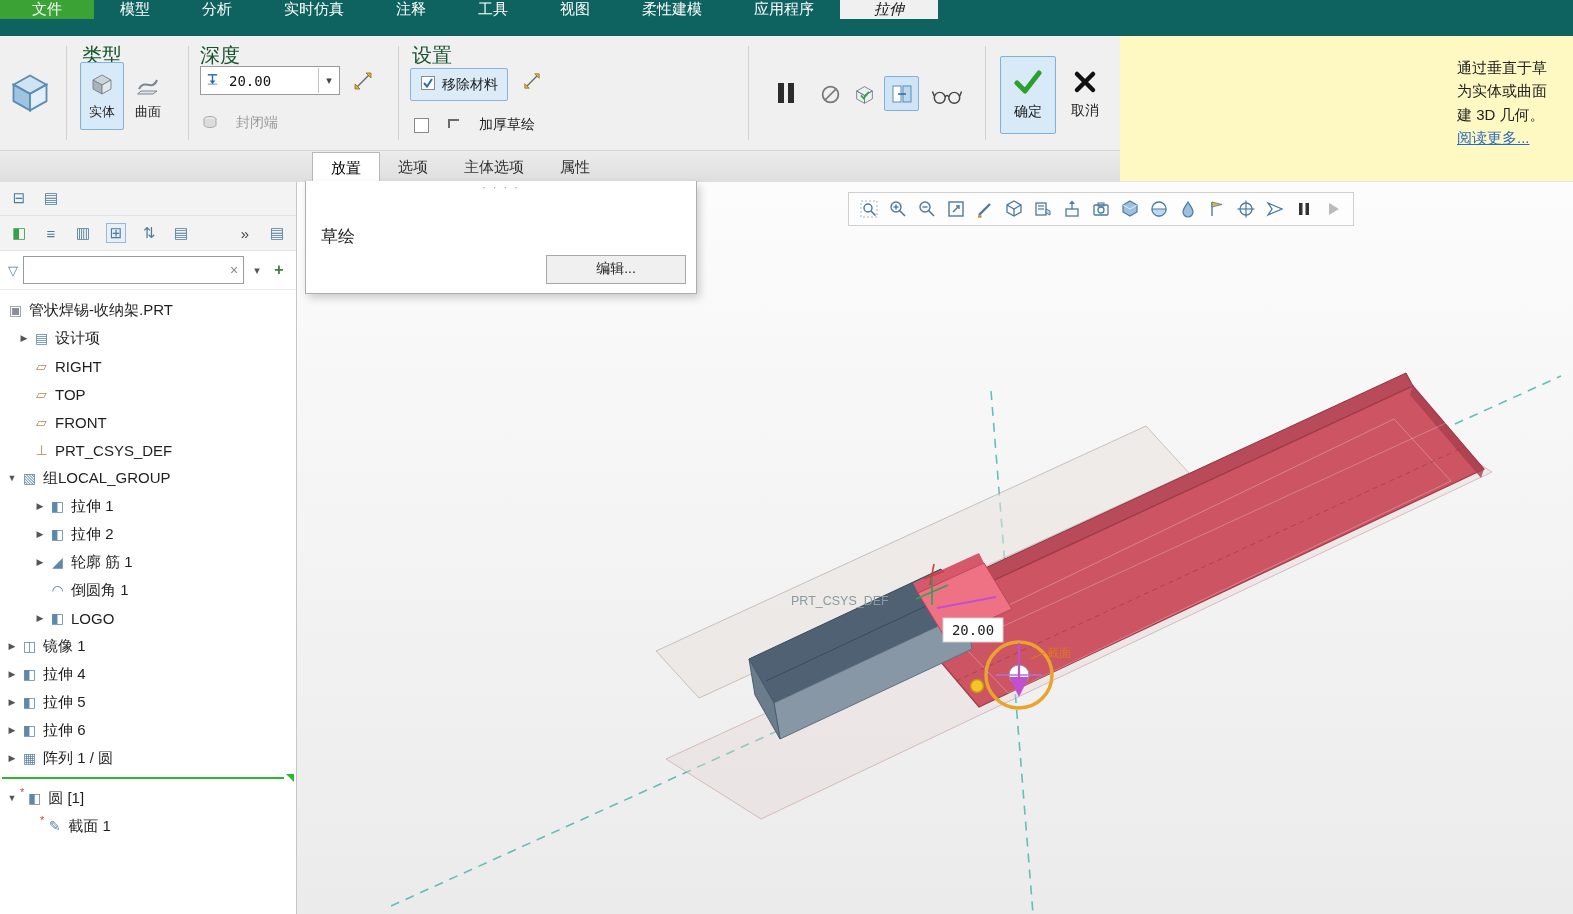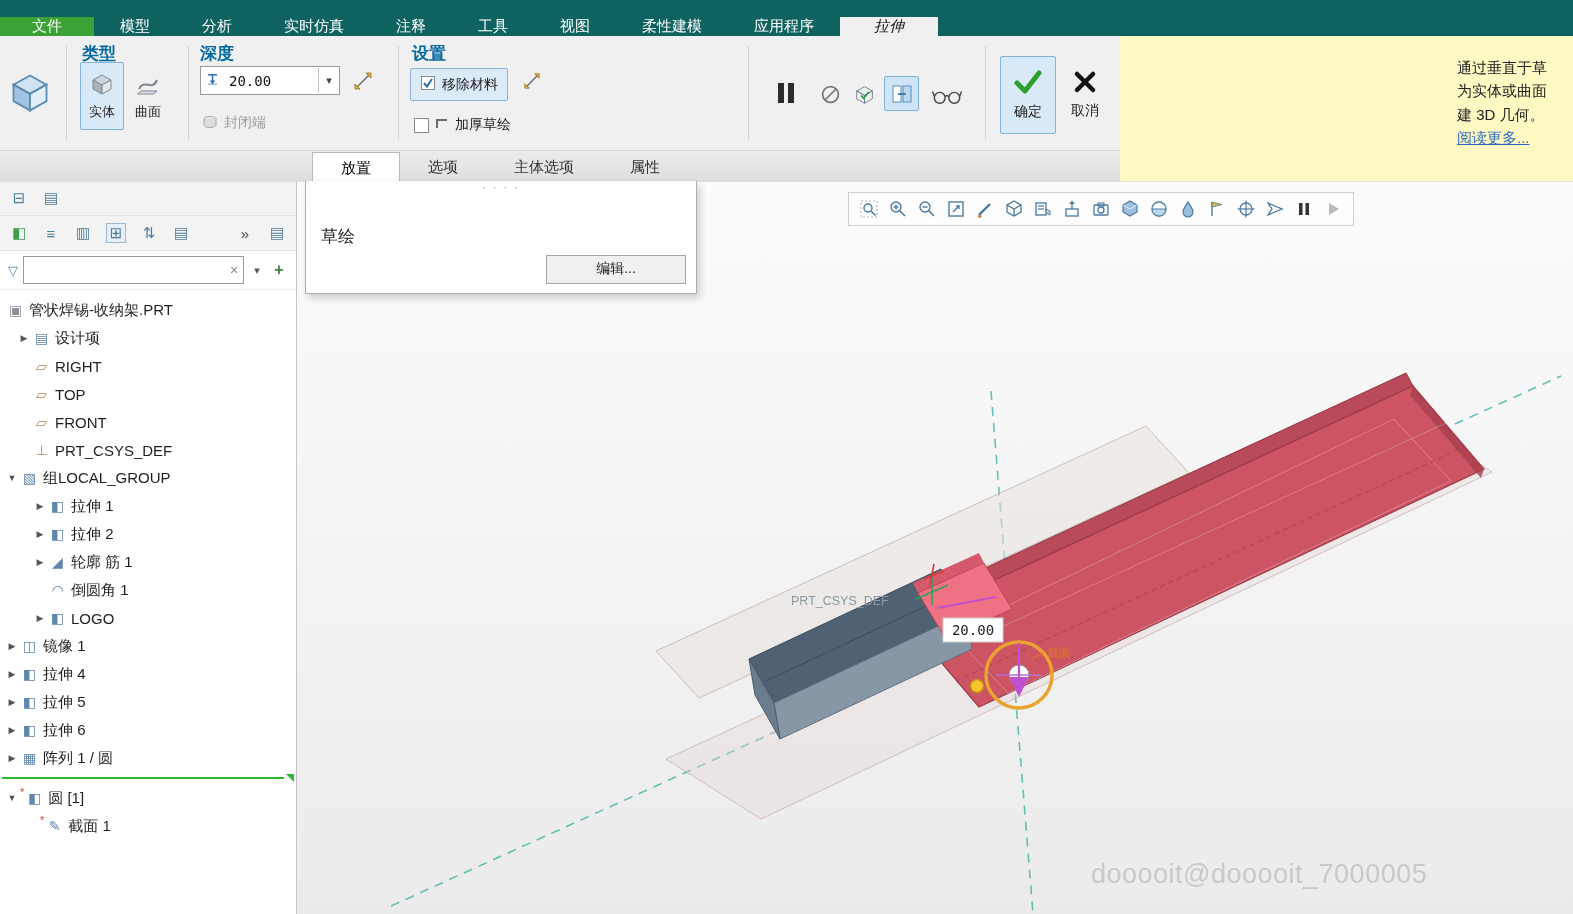--- a/index.html
+++ b/index.html
@@ -1,49 +1,49 @@
 <!DOCTYPE html>
 <html><head>
 <meta charset="utf-8">
 <style>
   html,body{margin:0;padding:0}
   body{width:1573px;height:914px;position:relative;overflow:hidden;background:#fff;
        font-family:"Liberation Sans","DejaVu Sans",sans-serif;cursor:default;-webkit-user-select:none;user-select:none}
 
   
-  .menubar{position:absolute;left:0;top:0;width:1573px;height:36px;background:#0e6360;display:flex;align-items:flex-end;z-index:40}
+  .menubar{position:absolute;left:0;top:0;width:1573px;height:36px;background:#0e6360;display:flex;align-items:flex-start;z-index:40}
   .mitem{color:#fff;font-size:15px;padding:0 26px;display:flex;align-items:center;white-space:nowrap}
   .mitem.file{background:#3ba336;padding:0 32px}
   .mitem.active{background:#f0f0f0;color:#1a1a1a;font-style:italic;padding:0 34px}
 
   
   .ribbon{position:absolute;left:0;top:36px;width:1120px;height:114px;background:#f0f0f0;z-index:30}
   .ribbon-right{position:absolute;left:1120px;top:36px;width:453px;height:145px;background:#fef9c3;z-index:29;border-bottom:1px solid #e3e3e3}
-  .grp-title{position:absolute;font-size:17px;font-weight:bold;color:#0369a1}
+  .grp-title{position:absolute;font-size:20px;font-weight:normal;color:#14532d}
   .vsep{position:absolute;top:10px;bottom:10px;width:1px;background:#d2d2d2}
   .bigbtn{position:absolute;display:flex;flex-direction:column;align-items:center;justify-content:center;gap:4px;border:1px solid transparent;border-radius:2px;font-size:13px;color:#222}
   .bigbtn.sel{background:#d8eaf8;border-color:#7fb2dc}
   .combo{position:absolute;height:27px;background:#fff;border:1px solid #9a9a9a;display:flex;align-items:center;font-size:14px;color:#111}
   .combo .cval{flex:1;padding:0 6px;font-family:"DejaVu Sans Mono",monospace}
   .combo .cdrop{width:20px;text-align:center;border-left:1px solid #c2c2c2;color:#444;font-size:11px;line-height:25px}
   .sqbtn{position:absolute;display:flex;align-items:center;justify-content:center;border:1px solid transparent;border-radius:2px}
   .sqbtn.hl{background:#cfe4f7;border-color:#7fb2dc}
-  .chkrow{position:absolute;display:flex;align-items:center;gap:6px;font-size:14px;color:#222}
+  .chkrow{position:absolute;display:flex;align-items:center;gap:18px;font-size:14px;color:#222}
   .chkrow.dis{color:#9a9a9a}
   .chk{width:13px;height:13px;border:1px solid #8a8a8a;background:#fff;flex:none}
   .txtbtn{position:absolute;display:inline-flex;align-items:center;gap:6px;height:31px;padding:0 9px;font-size:14px;color:#222;border:1px solid transparent;border-radius:2px}
   .txtbtn.sel{background:#dcebf8;border-color:#8ab4dc}
   .okbtn{position:absolute;display:flex;flex-direction:column;align-items:center;justify-content:center;gap:5px;font-size:14px;color:#222;border:1px solid transparent;border-radius:2px}
   .okbtn.sel{background:#d8eaf8;border-color:#7fb2dc}
   .help{position:absolute;right:3px;top:20px;width:113px;overflow:hidden;font-size:15px;line-height:1.55;color:#222;white-space:nowrap}
   .help .link{color:#2a6bc0;text-decoration:underline}
 
   
   .tabstrip{position:absolute;left:0;top:150px;width:1120px;height:31px;background:linear-gradient(#ececec,#dedede);border-top:1px solid #d6d6d6;display:flex;z-index:30}
-  .ftab{margin-top:1px;height:30px;line-height:30px;padding:0 28px;font-size:15px;color:#333}
+  .ftab{margin-top:1px;height:30px;line-height:30px;padding:0 18px;font-size:15px;color:#333}
   .ftab.first{margin-left:312px}
   .ftab.active{background:#fff;border:1px solid #b8b8b8;border-bottom:none;color:#000}
 
   
   .pp{position:absolute;left:305px;top:181px;width:390px;height:112px;background:#fff;border:1px solid #aeaeae;border-top:none;box-shadow:3px 4px 8px rgba(0,0,0,.18);z-index:35}
   .pp-dots{text-align:center;color:#9a9a9a;font-size:11px;letter-spacing:2px;height:14px;line-height:12px}
   .pp-label{position:absolute;left:15px;top:44px;font-size:17px;color:#222}
   .pp-field{position:absolute;left:13px;top:74px;width:217px;height:25px;line-height:25px;background:#e7f6d8;border:1px solid #9a9a9a;font-size:14px;color:#111;padding:0 8px;overflow:hidden}
   .pp-edit{position:absolute;left:240px;top:74px;width:138px;height:27px;line-height:25px;text-align:center;background:#f0f0f0;border:1px solid #a8a8a8;font-size:14px;color:#222}
 
@@ -536,14 +536,13 @@
     <circle cx="723" cy="494" r="33" fill="none" stroke="#e8a42e" stroke-width="3.5"></circle>
     <circle cx="723" cy="494" r="10" fill="#ffffff" stroke="#999999"></circle>
     <line x1="700" y1="494" x2="746" y2="494" stroke="#b86fd6" stroke-width="1.6"></line>
     <line x1="723" y1="462" x2="723" y2="506" stroke="#c24fd0" stroke-width="2.2" marker-end="url(#am)"></line>
     <circle cx="681" cy="505" r="6.5" fill="#f6c32b" stroke="#c0950f" stroke-width="1.5"></circle>
 
     <line x1="735" y1="478" x2="748" y2="472" stroke="#e07820"></line>
     <text x="751" y="476" font-size="12" fill="#e07820">截面</text>
   </svg>
 
-  <div class="watermark">dooooit@dooooit_7000005</div>
 </div>
 
 </body></html>

